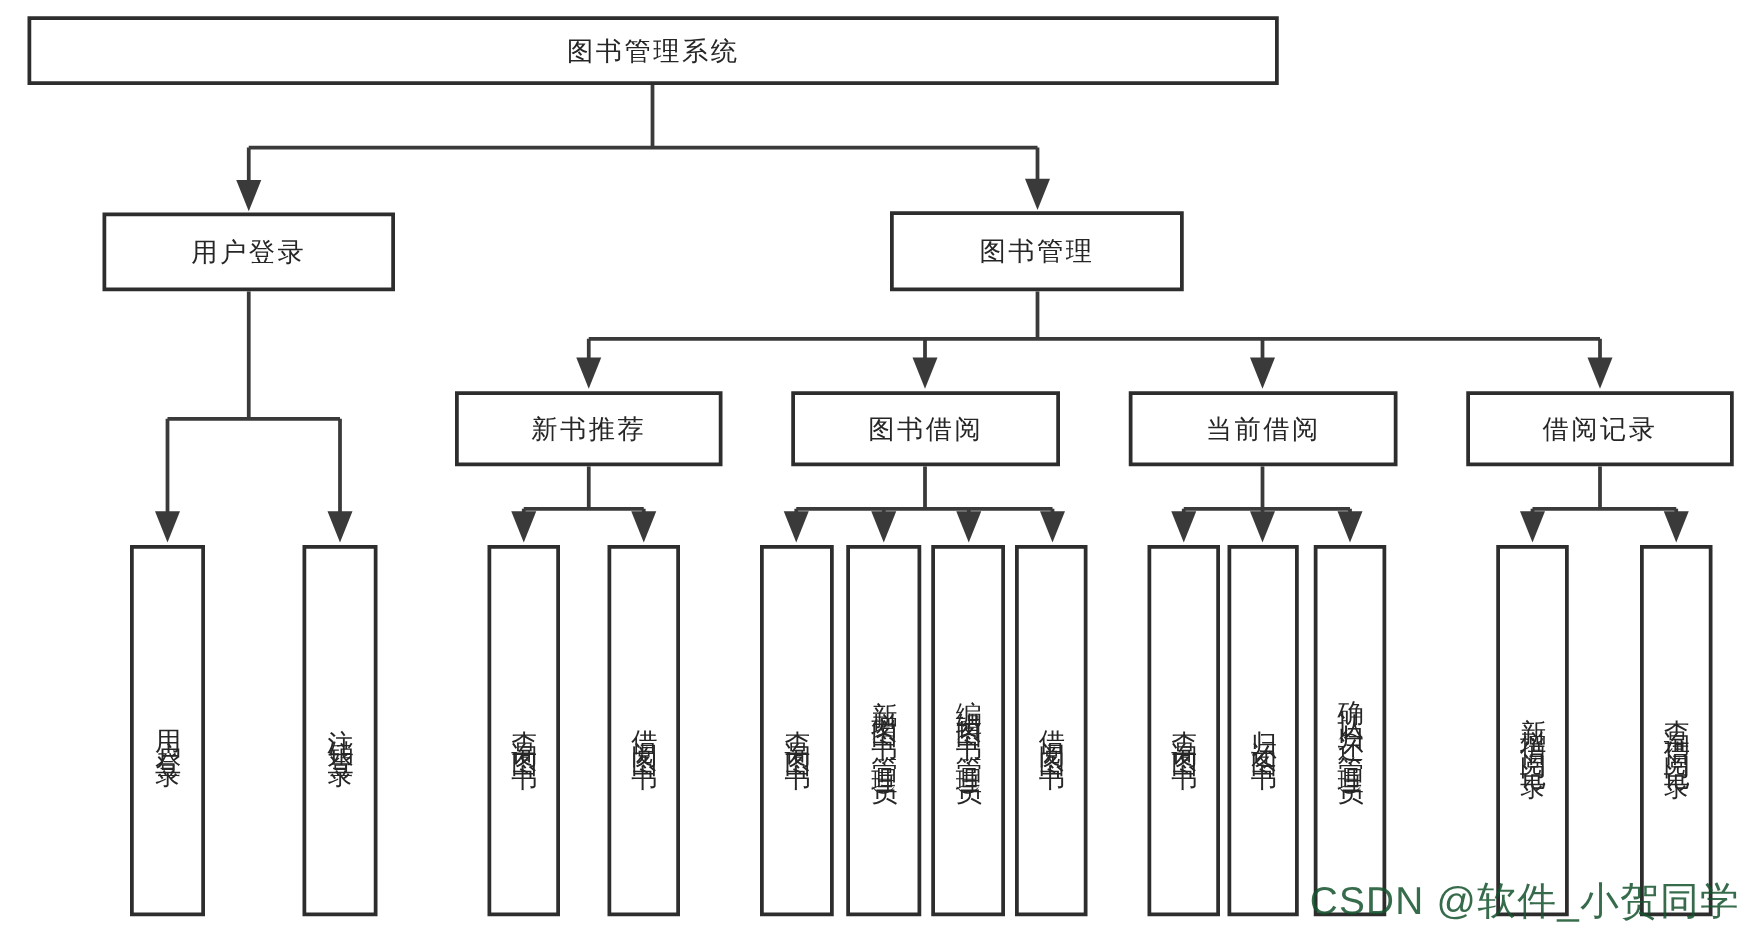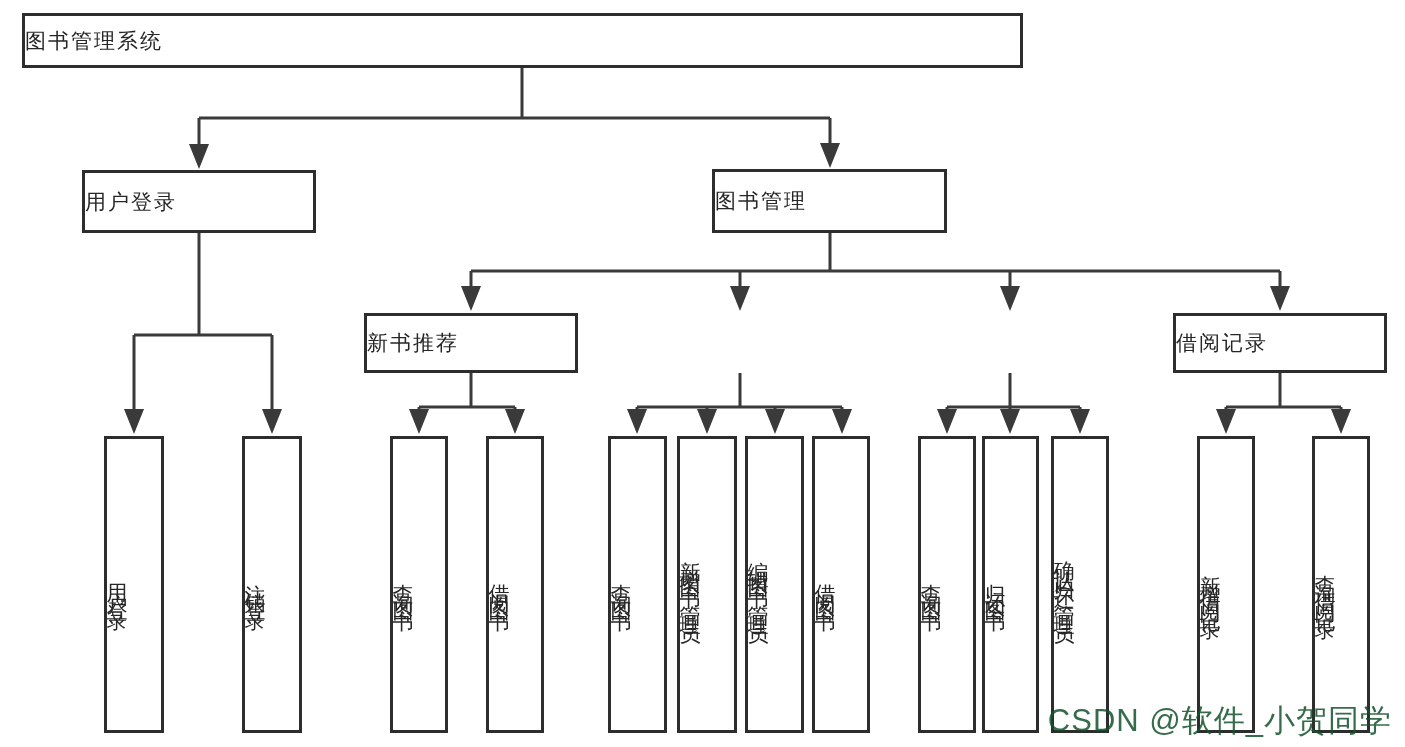--- a/index.html
+++ b/index.html
@@ -17,21 +17,21 @@
     width: 1405px; height: 747px;
     pointer-events: none;
   }
   .box {
     position: absolute;
     box-sizing: border-box;
     border: 3px solid #2d2d2d;
     background: #ffffff;
     display: flex;
     align-items: center;
-    justify-content: flex-start;
+    justify-content: center;
     color: #262626;
   }
   .hbox span {
     font-size: 21px;
     letter-spacing: 2px;
     white-space: nowrap;
   }
   .vbox span {
     writing-mode: vertical-rl;
     text-orientation: mixed;
@@ -126,20 +126,26 @@
   <div class="box hbox n-user-login">
     <span>用户登录</span>
   </div>
   <div class="box hbox n-new-rec">
     <span>新书推荐</span>
   </div>
 
   <div class="box hbox n-book-mgmt">
     <span>图书管理</span>
   </div>
+  <div class="box hbox n-borrowing">
+    <span>图书借阅</span>
+  </div>
+  <div class="box hbox n-current">
+    <span>当前借阅</span>
+  </div>
   <div class="box hbox n-records">
     <span>借阅记录</span>
   </div>
 
   <div class="box vbox leaf l-user-login">
     <span>用户登录</span>
   </div>
   <div class="box vbox leaf l-logout">
     <span>注销登录</span>
   </div>

